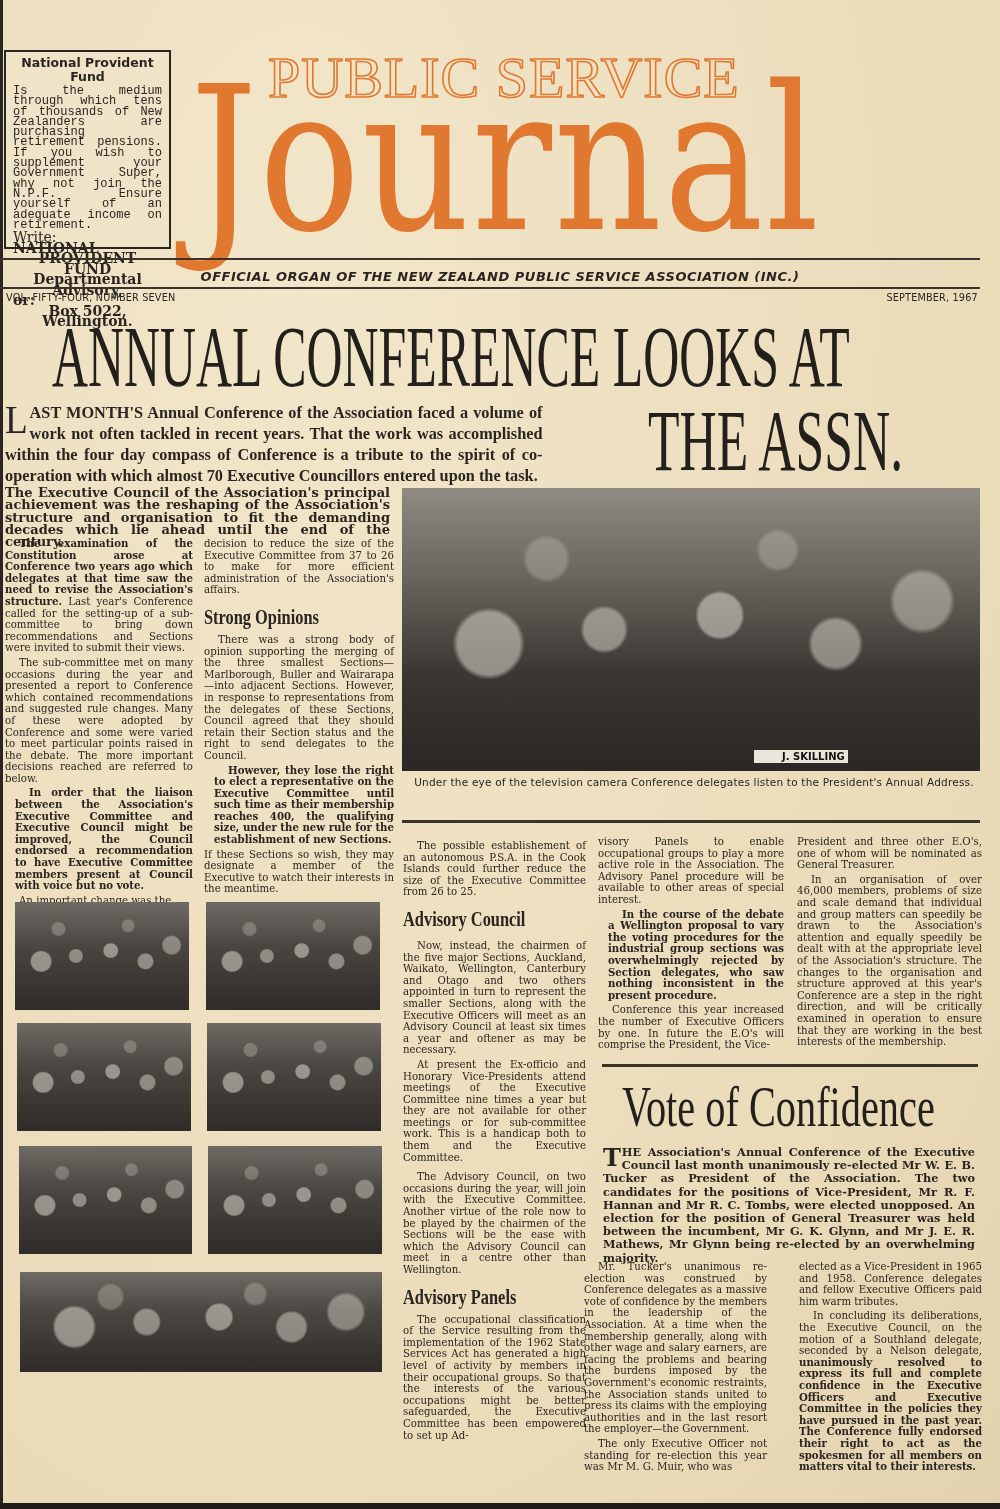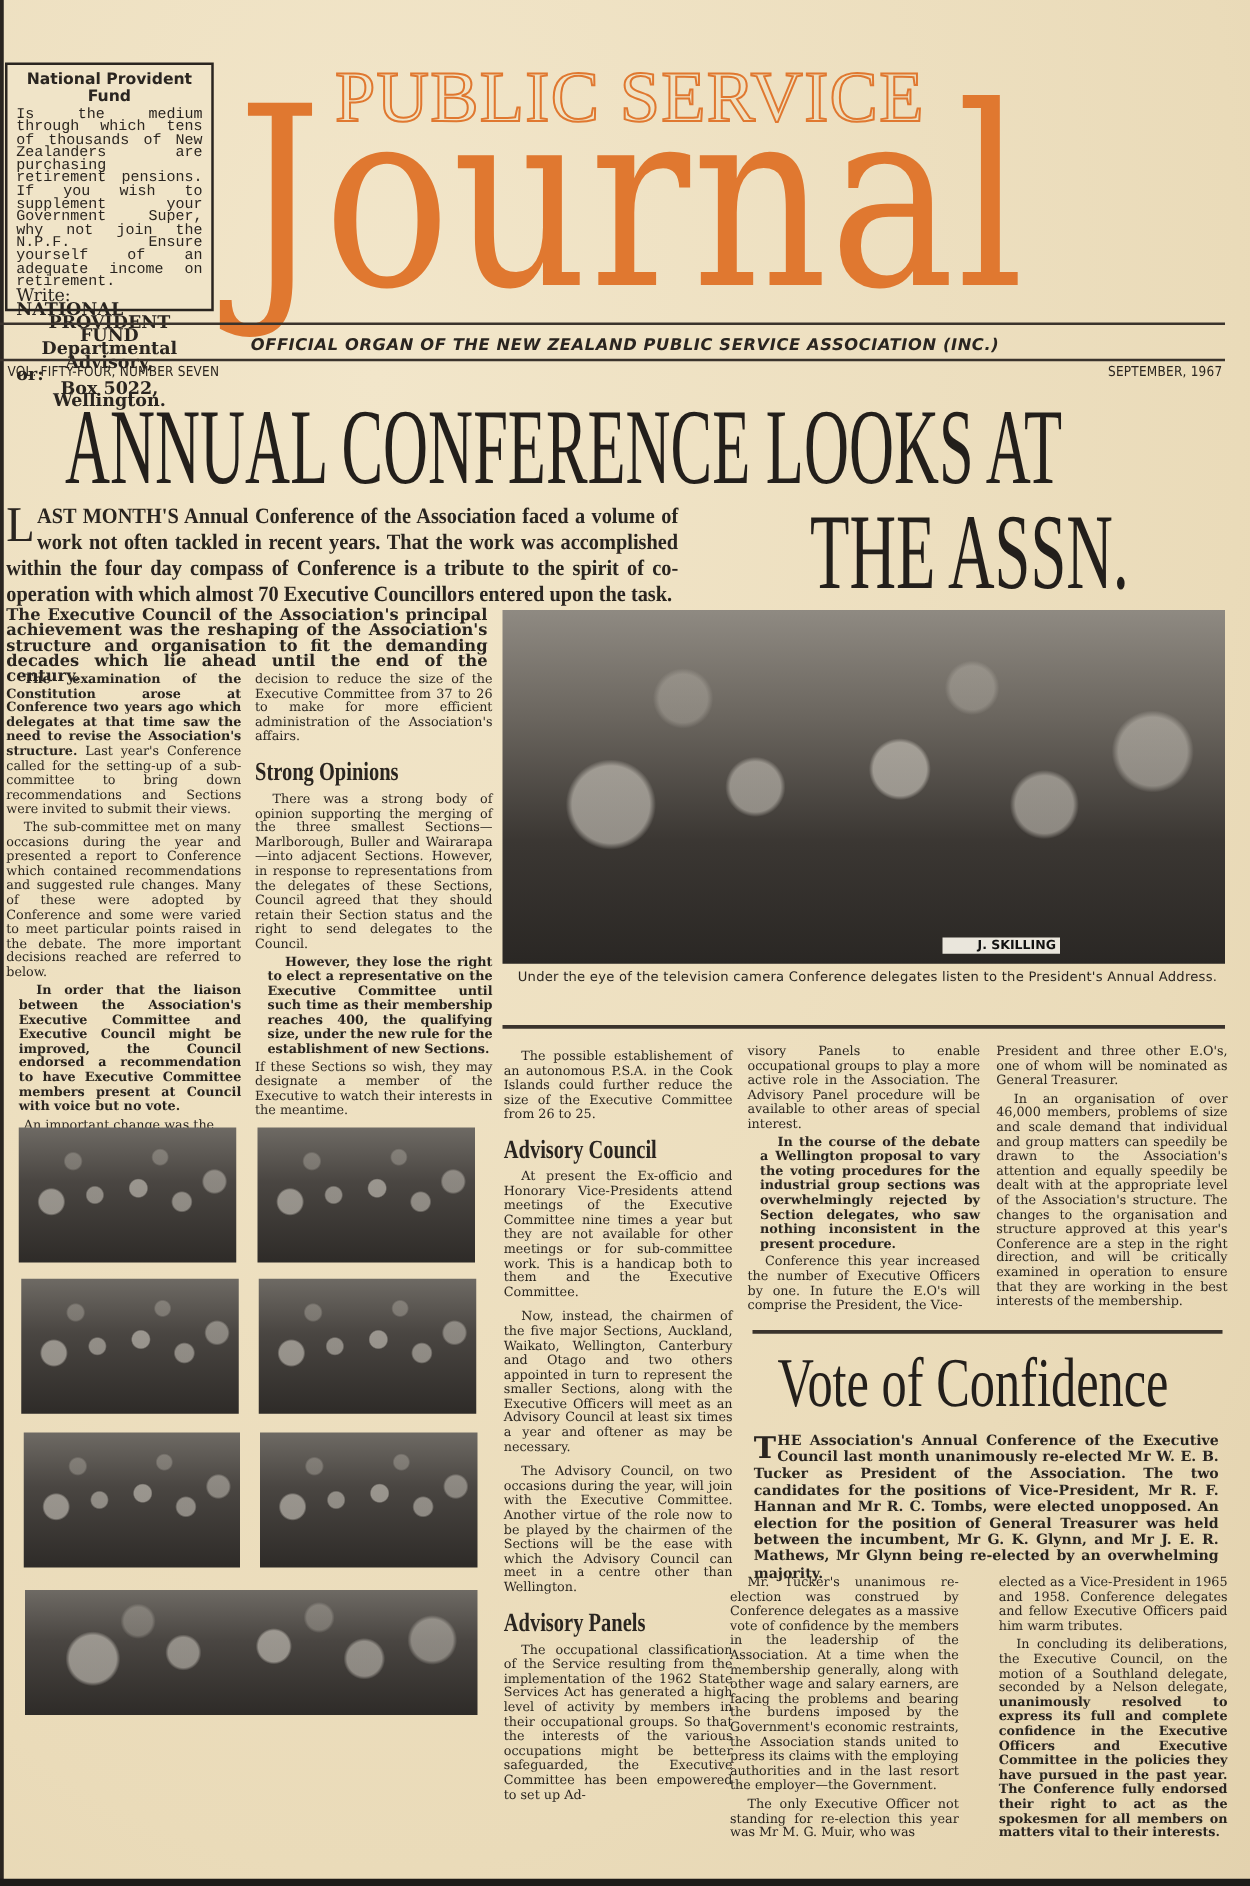--- a/index.html
+++ b/index.html
@@ -186,22 +186,22 @@
 <div class="photo" style="left:206px;top:902px;width:174px;height:108px;"></div>
 <div class="photo" style="left:17px;top:1023px;width:174px;height:108px;"></div>
 <div class="photo" style="left:207px;top:1023px;width:174px;height:108px;"></div>
 <div class="photo" style="left:19px;top:1146px;width:173px;height:108px;"></div>
 <div class="photo" style="left:208px;top:1146px;width:174px;height:108px;"></div>
 <div class="photo" style="left:20px;top:1272px;width:362px;height:100px;"></div>
 
 <div class="col" style="left:403px;top:840px;width:183px;">
   <p>The possible establishement of an autonomous P.S.A. in the Cook Islands could further reduce the size of the Executive Committee from 26 to 25.</p>
   <h3>Advisory Council</h3>
+  <p style="margin-top:8px">Now, instead, the chairmen of the five major Sections, Auckland, Waikato, Wellington, Canterbury and Otago and two others appointed in turn to represent the smaller Sections, along with the Executive Officers will meet as an Advisory Council at least six times a year and oftener as may be necessary.</p>
   <p>At present the Ex-officio and Honorary Vice-Presidents attend meetings of the Executive Committee nine times a year but they are not available for other meetings or for sub-committee work. This is a handicap both to them and the Executive Committee.</p>
-  <p style="margin-top:8px">Now, instead, the chairmen of the five major Sections, Auckland, Waikato, Wellington, Canterbury and Otago and two others appointed in turn to represent the smaller Sections, along with the Executive Officers will meet as an Advisory Council at least six times a year and oftener as may be necessary.</p>
   <p style="margin-top:8px">The Advisory Council, on two occasions during the year, will join with the Executive Committee. Another virtue of the role now to be played by the chairmen of the Sections will be the ease with which the Advisory Council can meet in a centre other than Wellington.</p>
   <h3>Advisory Panels</h3>
   <p>The occupational classification of the Service resulting from the implementation of the 1962 State Services Act has generated a high level of activity by members in their occupational groups. So that the interests of the various occupations might be better safeguarded, the Executive Committee has been empowered to set up Ad-</p>
 </div>
 
 <div class="col" style="left:598px;top:836px;width:186px;">
   <p style="text-indent:0">visory Panels to enable occupational groups to play a more active role in the Association. The Advisory Panel procedure will be available to other areas of special interest.</p>
   <p class="b">In the course of the debate a Wellington proposal to vary the voting procedures for the industrial group sections was overwhelmingly rejected by Section delegates, who saw nothing inconsistent in the present procedure.</p>
   <p>Conference this year increased the number of Executive Officers by one. In future the E.O's will comprise the President, the Vice-</p>
 </div>

